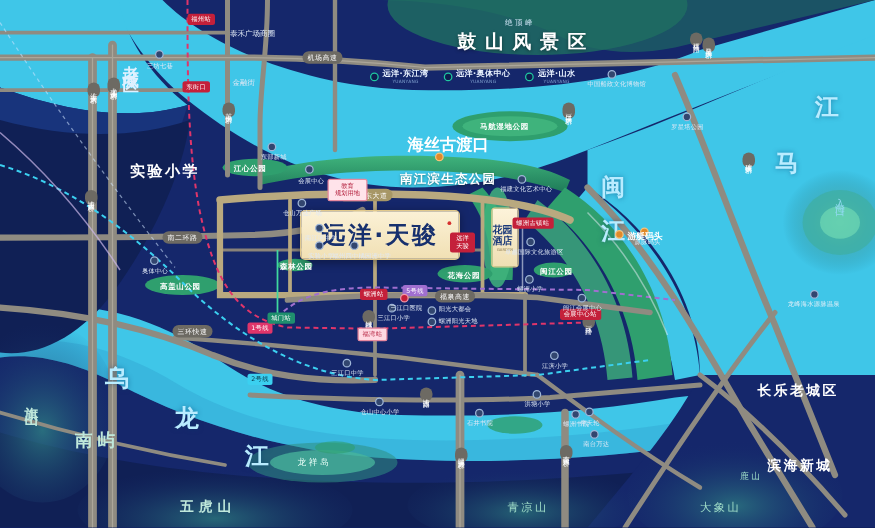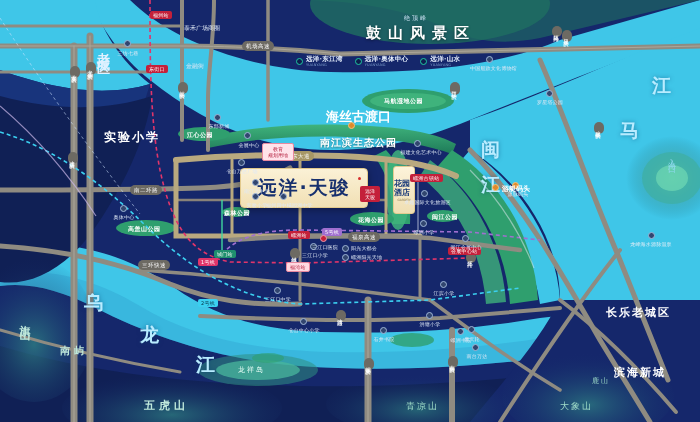--- a/index.html
+++ b/index.html
@@ -35,21 +35,21 @@
   .mstation  { position:absolute; color:#fff; font-size:5px; padding:1px 3px;
                border-radius:2px; white-space:nowrap; letter-spacing:.3px;}
 
   
   #topnav { position:absolute; left:296px; top:56px; display:flex; gap:12px; align-items:center; }
   .navchip { display:flex; align-items:center; gap:3px; }
   .navchip .dot { width:7px; height:7px; border-radius:50%; background:#0e1d4f;
                   border:1.6px solid #1fc9a0; }
   .navchip .t1 { color:#eaf3ff; font-size:6.5px; font-weight:700; letter-spacing:.3px; }
   .navchip .t2 { color:#7fa0cf; font-size:3.5px; letter-spacing:.2px; }
-  .navchip .col { display:flex; flex-direction:column; line-height:1; gap:1px;}
+  .navchip .col { display:flex; flex-direction:column; line-height:1; gap:1px;text-align:center;}
 
   
   #project {
     position:absolute; left:240px; top:168px; width:128px; height:40px;
     background:linear-gradient(180deg,#fbf1d6 0%,#f1e0b4 100%);
     border:1.5px solid #e2c98c; border-radius:4px;
     display:flex; align-items:center; justify-content:center;
     box-shadow:0 2px 8px rgba(0,0,0,.35);
   }
   #project span { color:#17306e; font-size:19px; font-weight:700; letter-spacing:2px; }
@@ -286,21 +286,21 @@
 <div class="lbl" style="left:665px;top:152px;color:#8fd9ee;font-size:8px;writing-mode:vertical-rl;letter-spacing:4px">入海口</div>
 
 <div class="lbl district" style="left:95px;top:42px;writing-mode:vertical-rl;line-height:16px">老城区</div>
 <div class="lbl district2" style="left:104px;top:130px;width:50px;text-align:center;line-height:15px">实验小学</div>
 <div class="lbl district2" style="left:606px;top:305px;font-size:11px">长乐老城区</div>
 <div class="lbl district2" style="left:614px;top:365px;font-size:11px">滨海新城</div>
 <div class="lbl" style="left:182px;top:24px;color:#dfe8f5;font-size:6px;width:40px;text-align:center;line-height:8px">泰禾广场商圈</div>
 <div class="lbl" style="left:186px;top:62px;color:#dfe8f5;font-size:6px">金融街</div>
 
 <div class="lbl hill-b" style="left:18px;top:316px;writing-mode:vertical-rl;line-height:13px">旗山</div>
-<div class="lbl hill-b" style="left:60px;top:344px;font-size:10px">南屿</div>
+<div class="lbl hill-b" style="left:60px;top:344px;font-size:14px">南屿</div>
 <div class="lbl hill-b" style="left:144px;top:398px;font-size:11px">五虎山</div>
 <div class="lbl hill" style="left:406px;top:400px;font-size:9px">青凉山</div>
 <div class="lbl hill" style="left:560px;top:400px;font-size:9px">大象山</div>
 <div class="lbl hill" style="left:592px;top:376px;font-size:7px">鹿山</div>
 <div class="lbl" style="left:238px;top:365px;color:#eafff8;font-size:7px;letter-spacing:2px">龙祥岛</div>
 
 <div class="lbl park-txt-b" style="left:296px;top:136px">南江滨生态公园</div>
 <div class="lbl park-txt" style="left:384px;top:97px">马航湿地公园</div>
 <div class="lbl park-txt" style="left:187px;top:131px">江心公园</div>
 <div class="lbl park-txt" style="left:128px;top:225px">高盖山公园</div>

